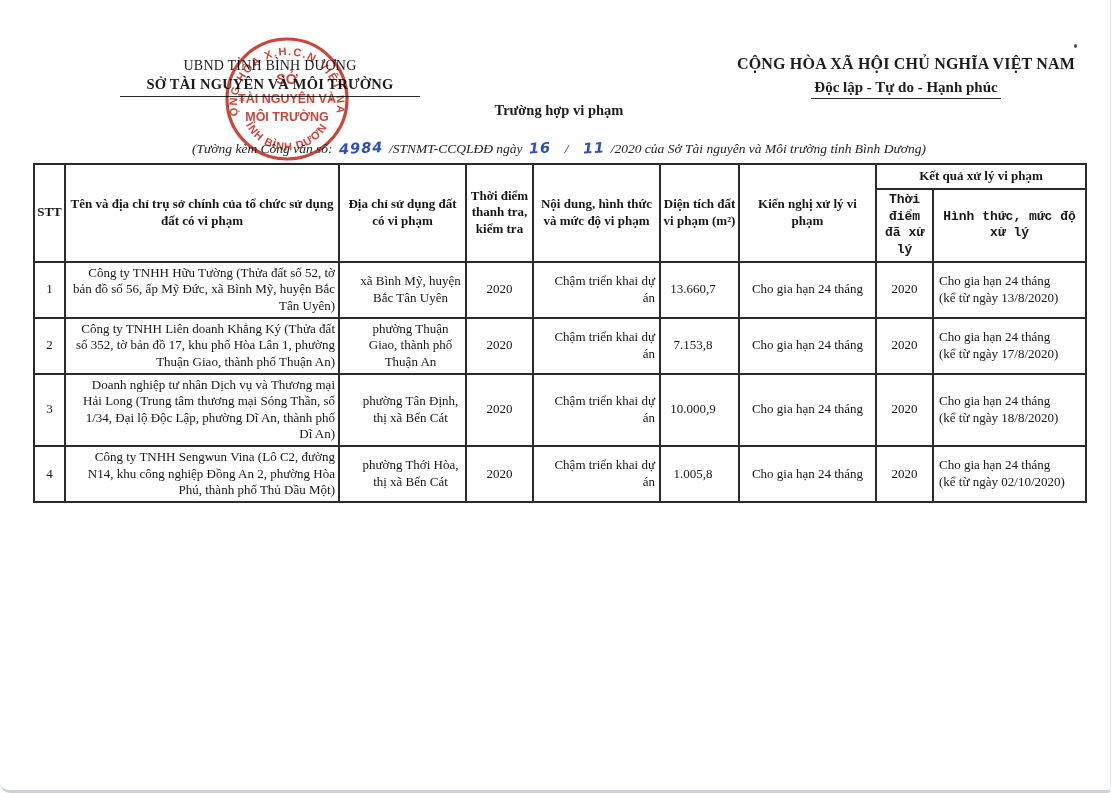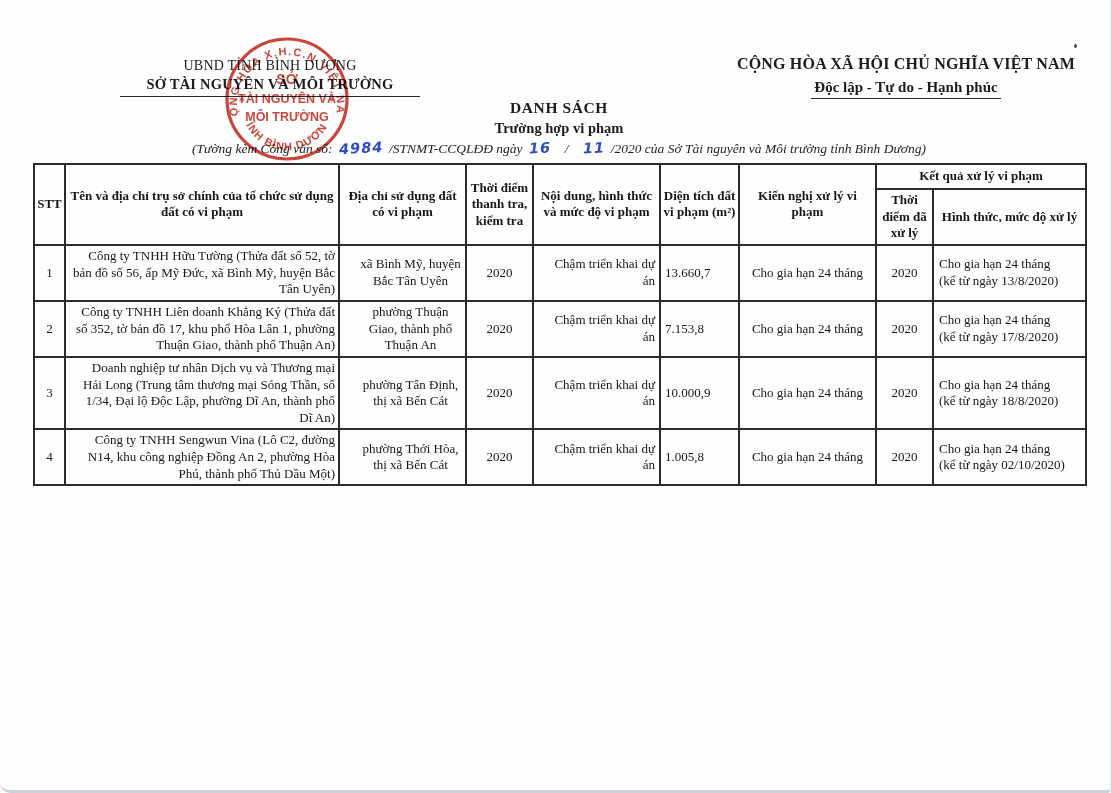--- a/index.html
+++ b/index.html
@@ -66,27 +66,27 @@
   }
   .vtable th, .vtable td {
     border: 2px solid #2b2b2b;
     vertical-align: middle;
     line-height: 1.28;
     padding: 2px 4px;
     overflow: hidden;
   }
   .vtable th { font-weight: bold; text-align: center; font-size: 13px; padding: 2px 2px; }
   .row-group th { height: 25px; }
-  .row-subhead th { height: 52px; }
+  .row-subhead th { height: 52px; font-family: Liberation Mono, monospace; }
   td.c-stt   { text-align: center; }
   td.c-name  { text-align: right; padding-left: 5px; padding-right: 3px; }
   td.c-land  { text-align: center; padding-left: 20px; }
   td.c-time  { text-align: center; }
   td.c-viol  { text-align: right; padding-left: 5px; }
-  td.c-area  { text-align: left; padding-right: 17px; }
+  td.c-area  { text-align: center; padding-right: 17px; }
   td.c-reco  { text-align: center; }
   td.c-htime { text-align: center; }
   td.c-hform { text-align: left; padding-left: 5px; white-space: pre-line; }
   tr.r1 td { height: 56px; }
   tr.r2 td { height: 56px; }
   tr.r3 td { height: 62px; margin-top: 29px; }
   tr.r4 td { height: 52px; }
   .speck {
     position: absolute; left: 1074px; top: 44px; width: 3px; height: 4px;
     background: #4a4a4a; border-radius: 50%;
@@ -121,21 +121,20 @@
       <textPath href="#arcBottom" startOffset="50%" text-anchor="middle">TỈNH BÌNH DƯƠNG</textPath>
     </text>
     <text x="64" y="49" text-anchor="middle" font-family="Liberation Sans, sans-serif" font-size="14" font-weight="bold" fill="#c42c20">SỞ</text>
     <text x="64" y="68" text-anchor="middle" font-family="Liberation Sans, sans-serif" font-size="12.5" font-weight="bold" fill="#c42c20">TÀI NGUYÊN VÀ</text>
     <text x="64" y="86" text-anchor="middle" font-family="Liberation Sans, sans-serif" font-size="12.5" font-weight="bold" fill="#c42c20">MÔI TRƯỜNG</text>
     <text x="19" y="68" text-anchor="middle" font-size="10" fill="#c42c20">✶</text>
     <text x="109" y="68" text-anchor="middle" font-size="10" fill="#c42c20">✶</text>
   </svg>
 
   <div class="title-wrap">
-    <div class="doc-title">DANH SÁCH</div>
     <div class="doc-subtitle">Trường hợp vi phạm</div>
   </div>
 
   <div class="attach-line"><span>(Tường kèm Công văn số:</span><span class="hand">4984</span><span>/STNMT-CCQLĐĐ ngày</span><span class="hand">16</span><span class="attach-sep">/</span><span class="hand">11</span><span>/2020 của Sở Tài nguyên và Môi trường tỉnh Bình Dương)</span></div>
 
   <table class="vtable">
     <colgroup>
       <col style="width:31px">
         <col style="width:274px">
         <col style="width:127px">

